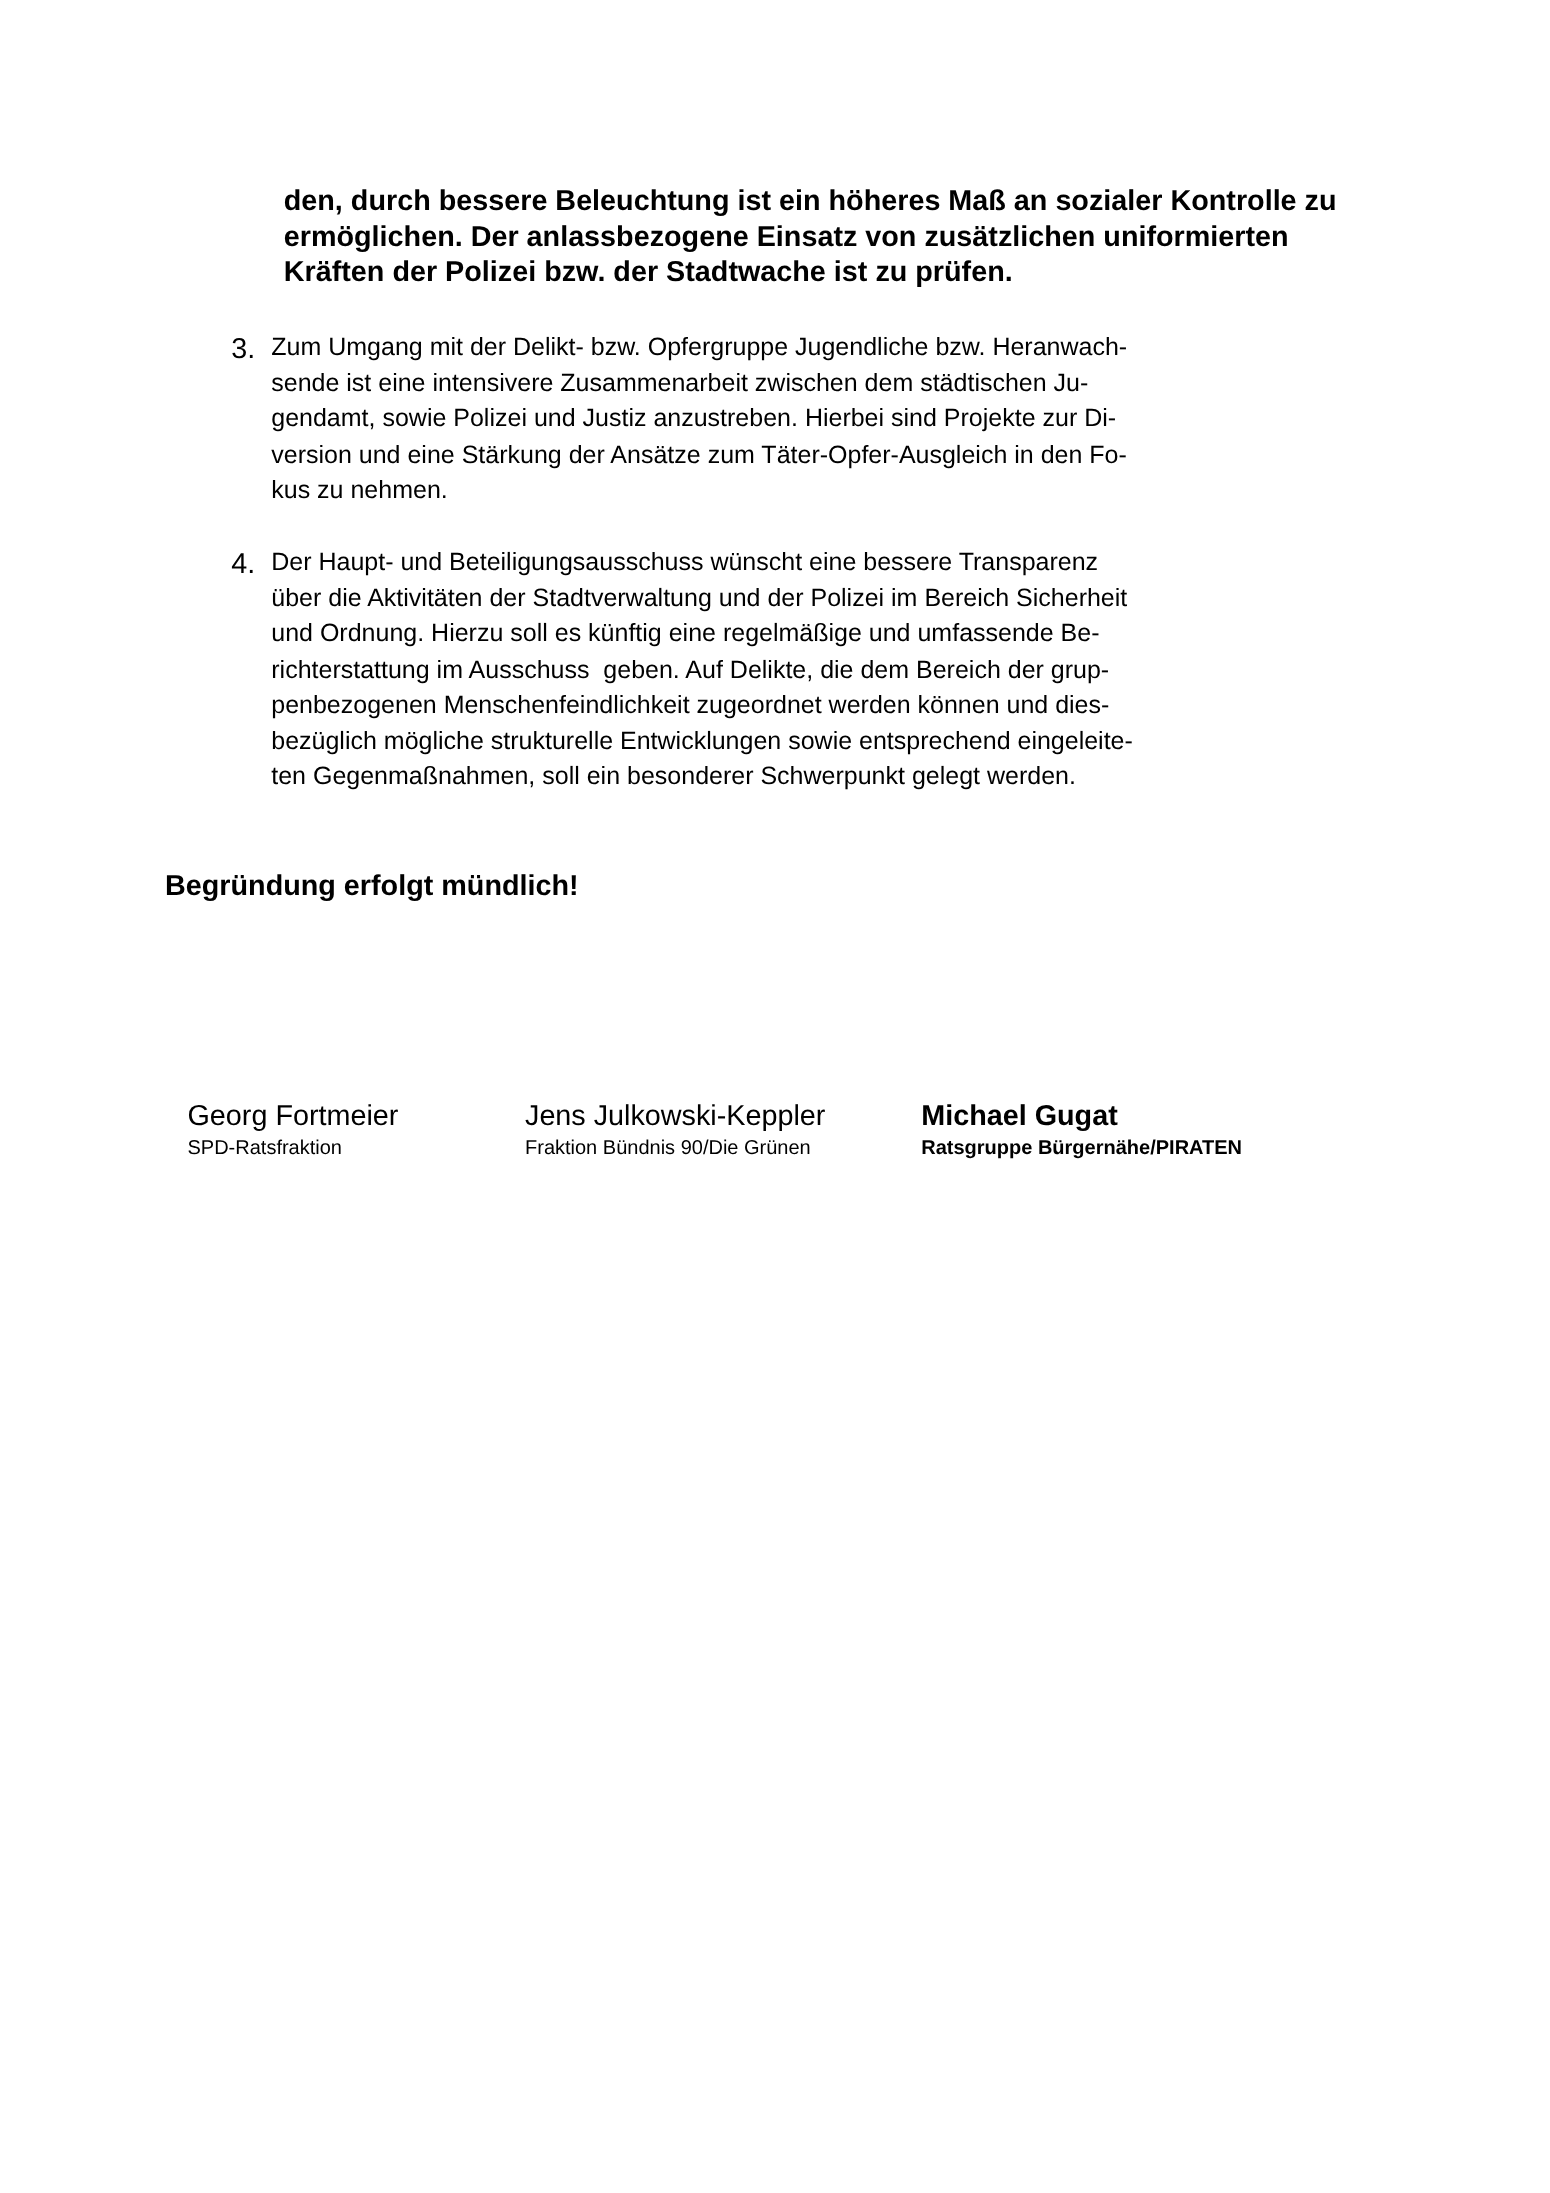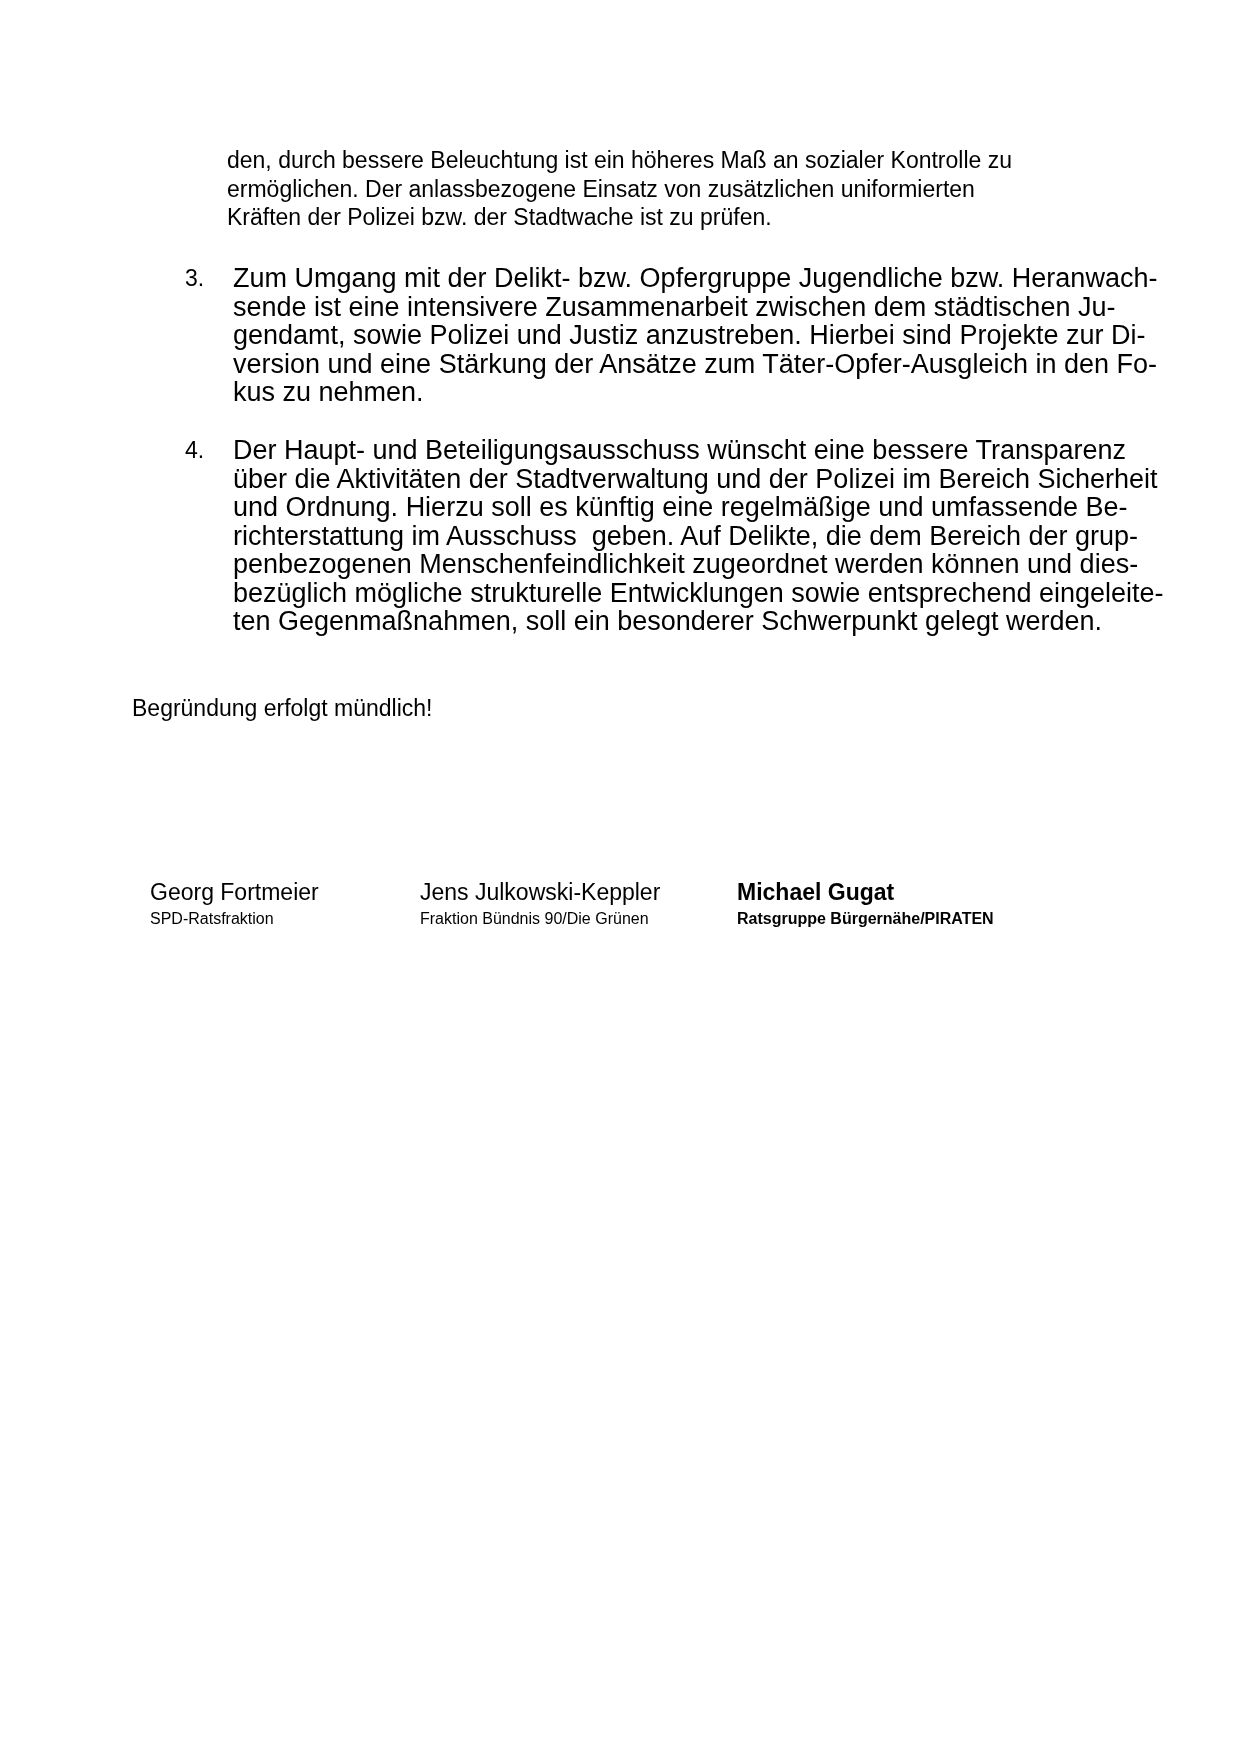--- a/index.html
+++ b/index.html
@@ -16,40 +16,41 @@
     color: #000000;
     font-family: "Liberation Sans", sans-serif;
     overflow: hidden;
   }
   .textblock {
     position: absolute;
     font-size: 23px;
     line-height: 28.5px;
     white-space: pre;
     color: #000000;
+    font-weight: bold;
   }
   .para-continuation {
     left: 227px;
     top: 146px;
   }
   .list-item {
     position: absolute;
     left: 185px;
     width: 960px;
   }
   .list-item .item-number {
     position: absolute;
     left: 0;
     top: 0;
     font-size: 23px;
     line-height: 28.5px;
   }
   .list-item .item-body {
-    margin-left: 48px;
-    font-size: 27px;
+    margin-left: 32px;
+    font-size: 20px;
     line-height: 28.5px;
     white-space: pre;
   }
   .item-3 { top: 264px; }
   .item-4 { top: 436px; }
   .closing-note {
     left: 132px;
     top: 694px;
   }
   .signatures {

